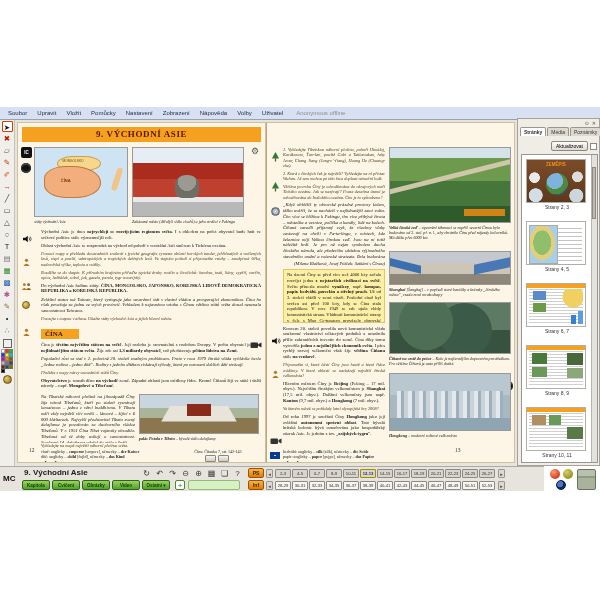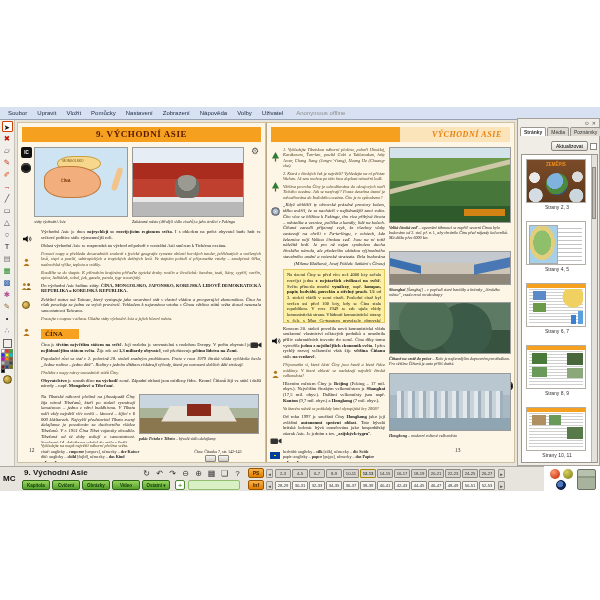--- a/index.html
+++ b/index.html
@@ -310,23 +310,20 @@
         <div>Čína: Čítanka 7, str. 142-143</div>
         <div class="row" style="justify-content:center;margin-top:1px">
           <div class="chip"></div>
           <div class="chip"></div>
         </div>
       </div>
       <div class="pnum" style="left:11px;top:324px">12</div>
     </div>
 
     <div class="page" id="page-right">
-      <div class="banner">
-        <div class="bt">VÝCHODNÍ ASIE</div>
-      </div>
       <div class="icx gear" style="left:233px;top:24px">⚙</div>
       <span class="icx" style="left:4px;top:26px"><svg width="9" height="11" viewBox="0 0 10 12">
             <polygon points="5,0 9,7 1,7" fill="#2e7d32"></polygon>
             <rect x="4.3" y="7" width="1.4" height="3.4" fill="#6d4c1e"></rect>
           </svg></span>
       <span class="icx" style="left:4px;top:56px"><svg width="9" height="11" viewBox="0 0 10 12">
             <polygon points="5,0 9,7 1,7" fill="#2e7d32"></polygon>
             <rect x="4.3" y="7" width="1.4" height="3.4" fill="#6d4c1e"></rect>
           </svg></span>
       <div class="icx cd" style="left:4px;top:84px"></div>

